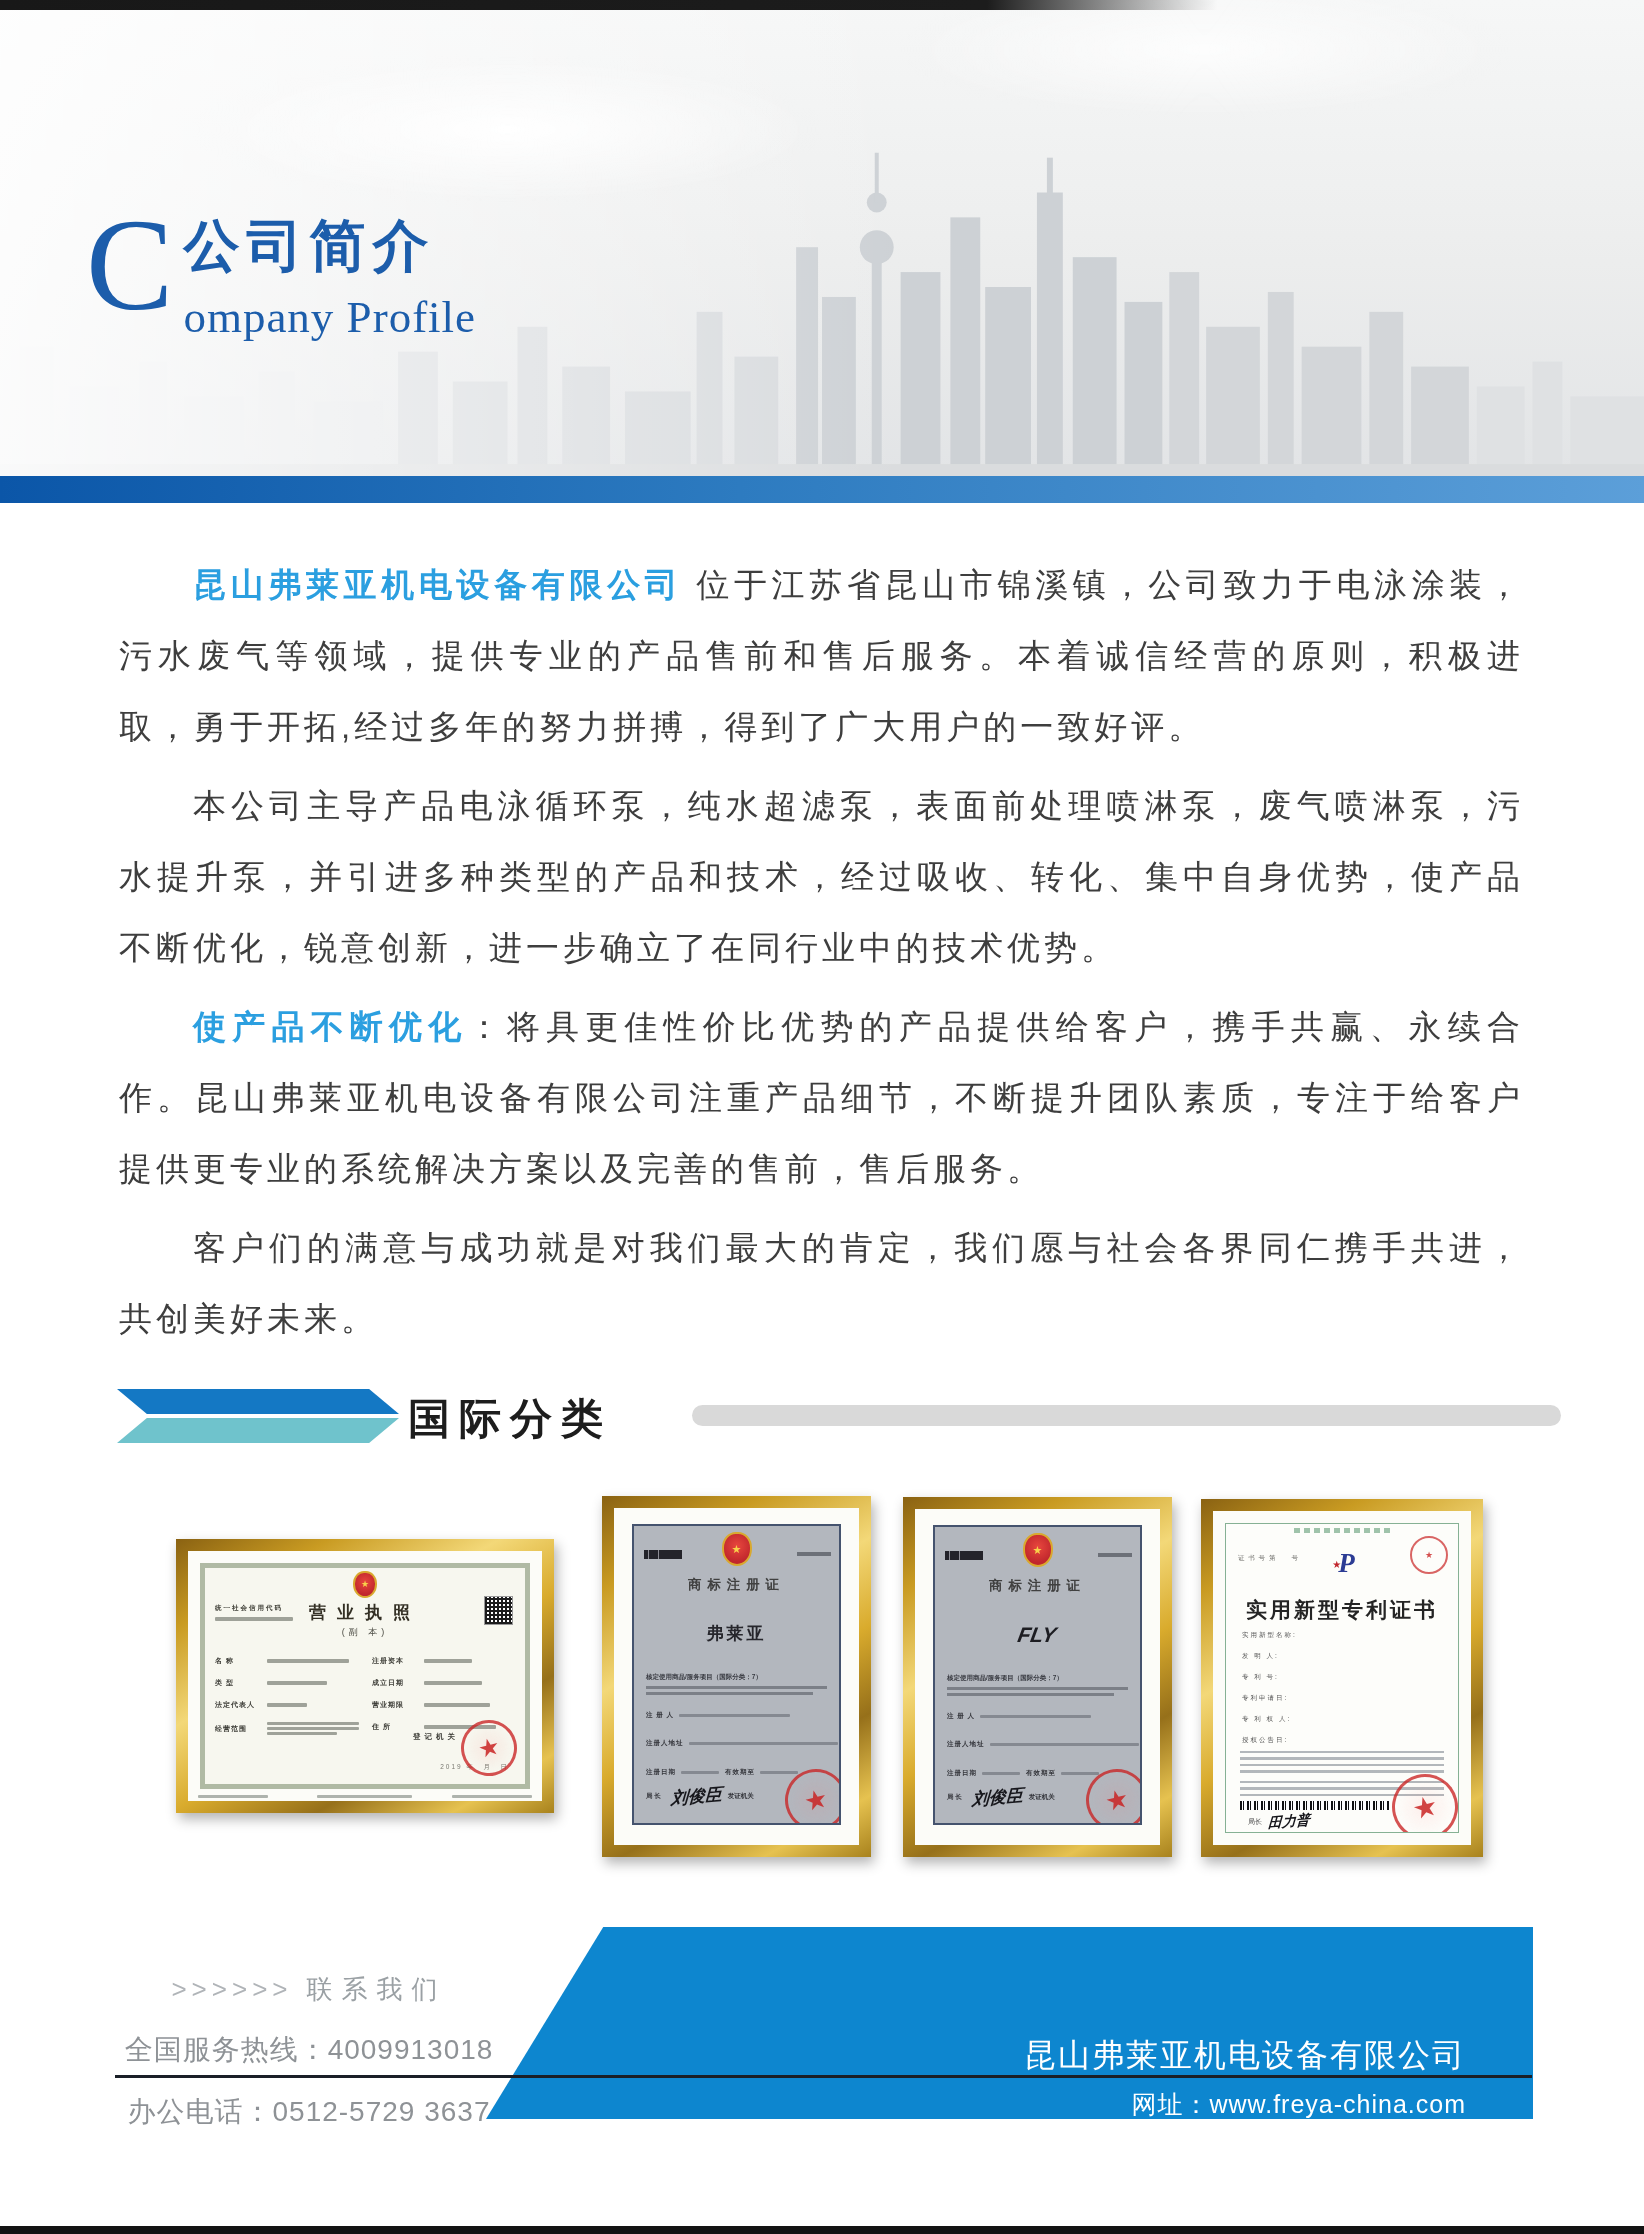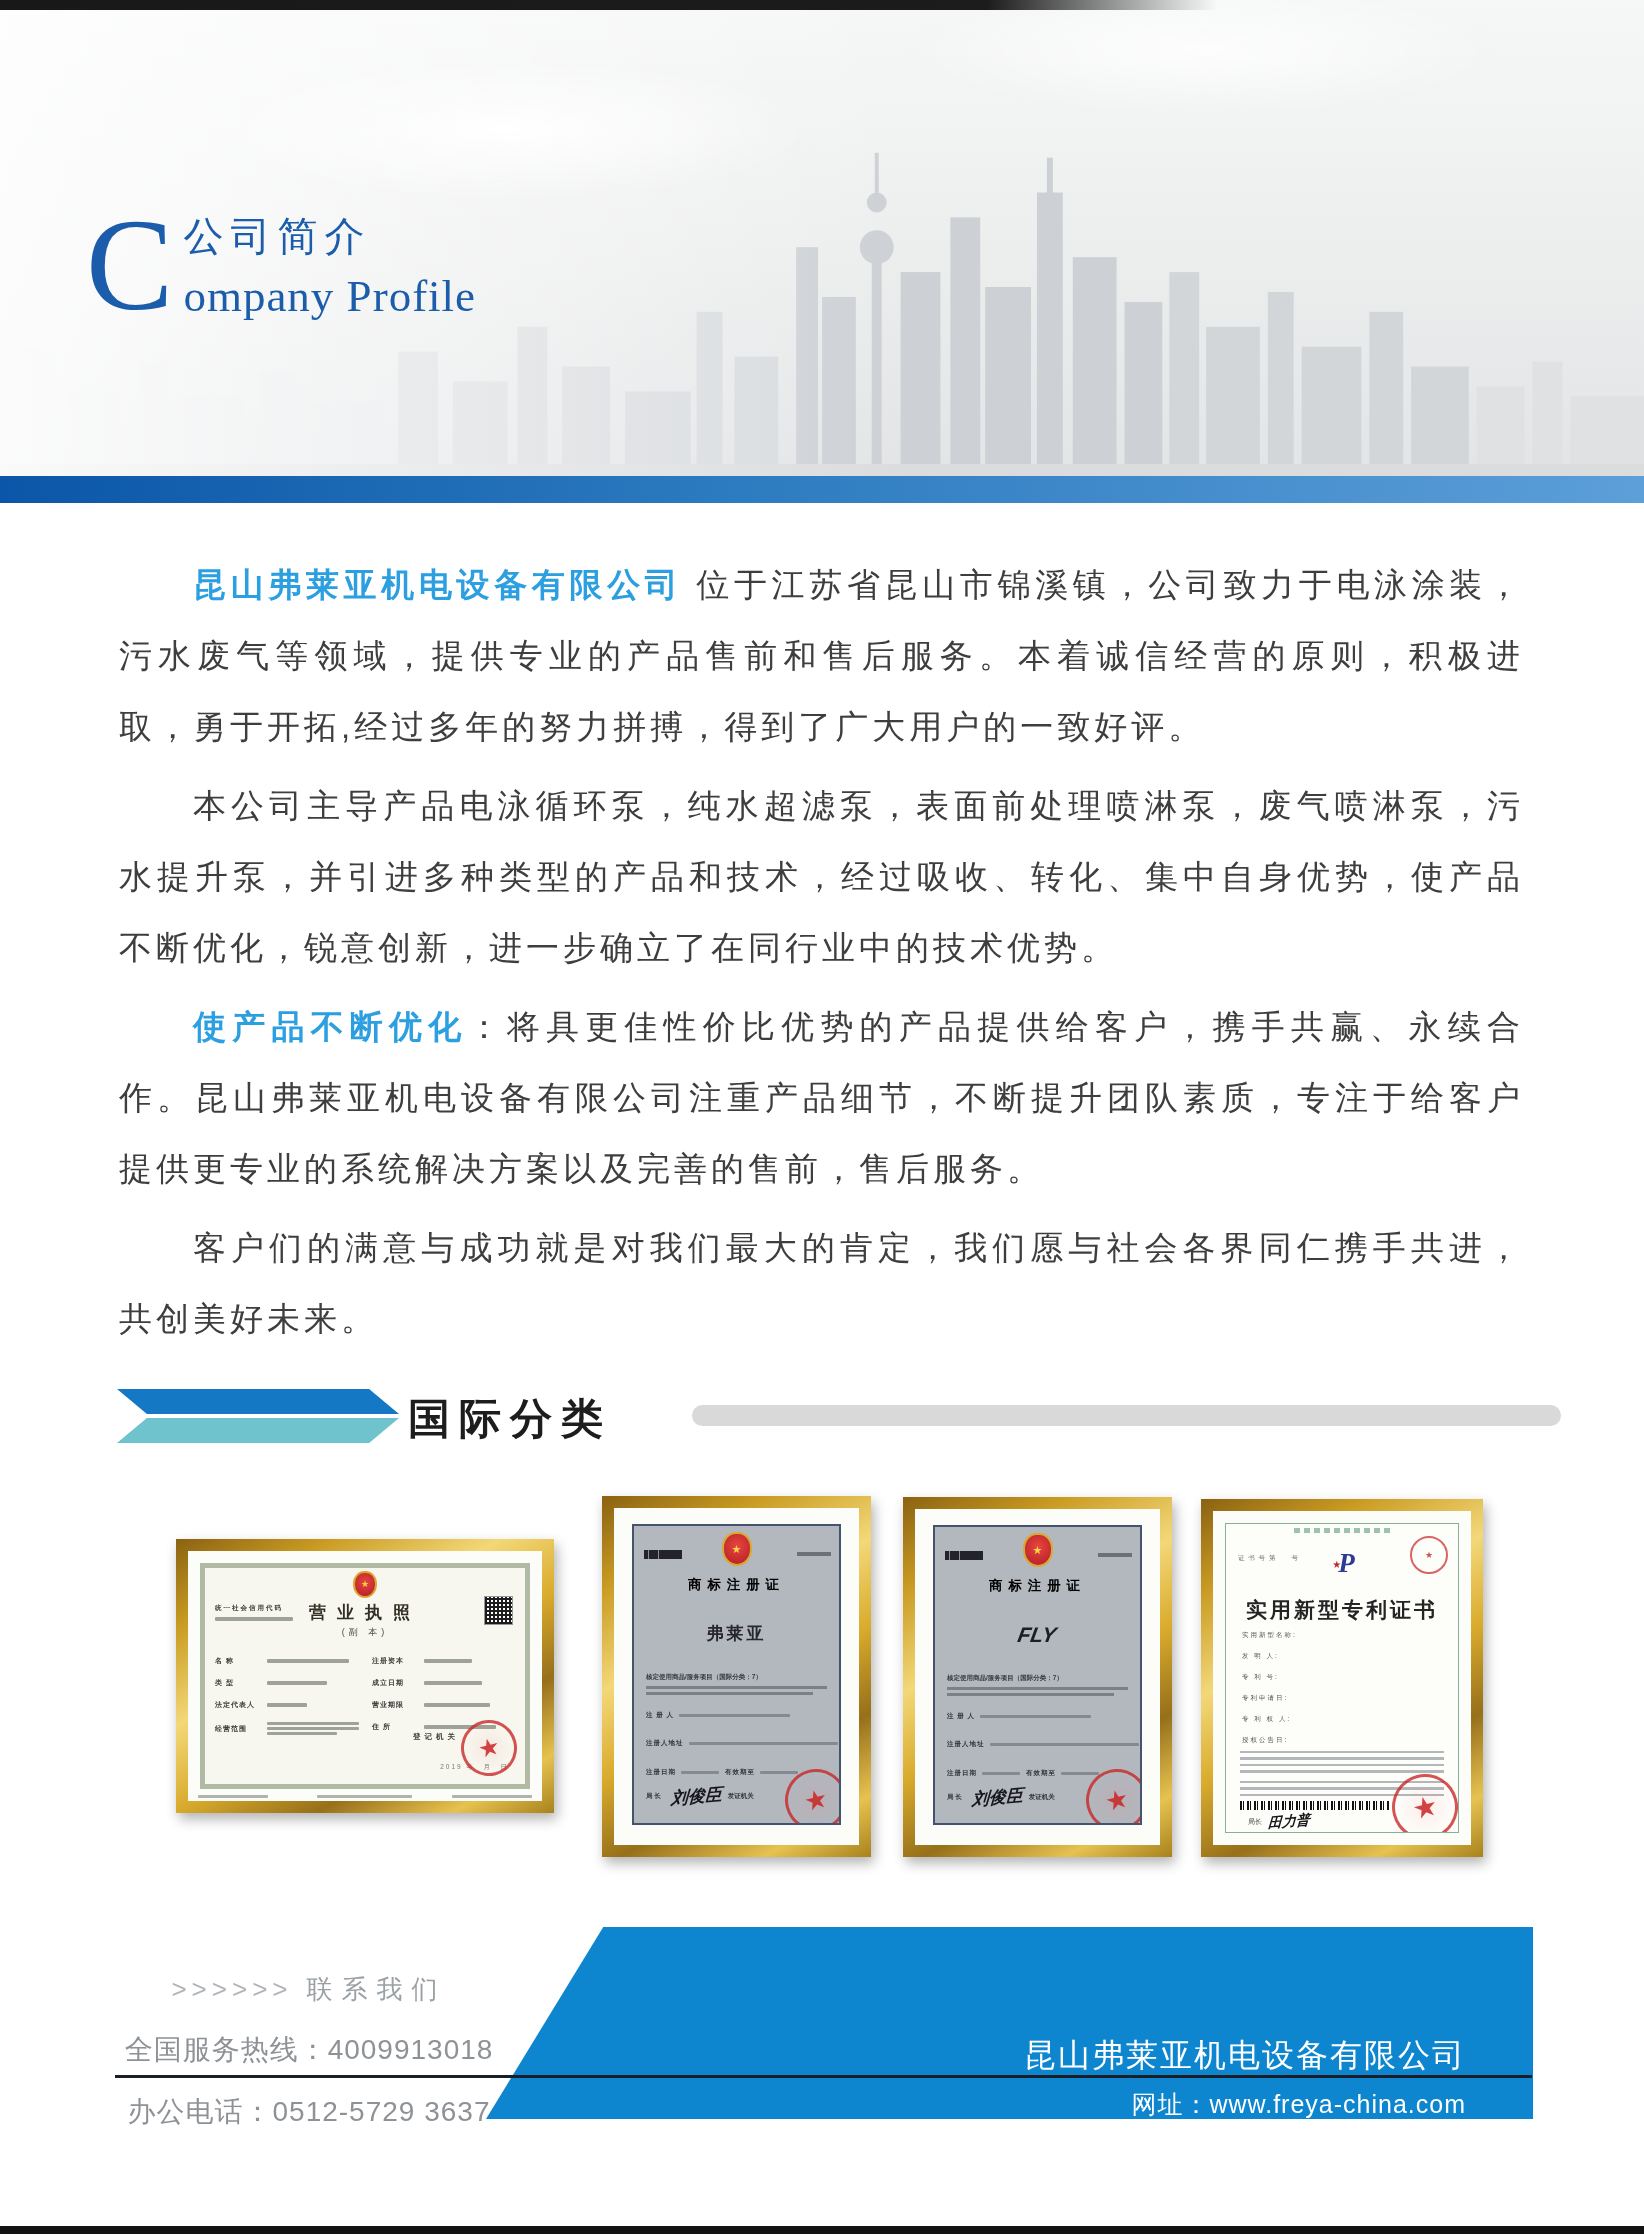--- a/index.html
+++ b/index.html
@@ -20,21 +20,21 @@
   .cloud{position:absolute;border-radius:50%;filter:blur(2px);}
   .cloud.c1{left:189px;top:55px;width:637px;height:149px;
     background:radial-gradient(ellipse at center,rgba(255,255,255,.95),rgba(255,255,255,0) 70%);}
   .cloud.c2{left:896px;top:-20px;width:617px;height:139px;
     background:radial-gradient(ellipse at center,rgba(255,255,255,.8),rgba(255,255,255,0) 70%);}
 
   .title-block{position:absolute;left:86px;top:203px;display:flex;color:#1c5dab;}
   .dropcap{font-family:"Liberation Serif","DejaVu Serif",serif;font-size:131px;line-height:.95;
     font-weight:400;margin-right:10px;}
   .title-col{display:flex;flex-direction:column;margin-top:6px;}
-  .title-cn{font-size:40px;font-weight:normal;letter-spacing:7px;}
+  .title-cn{font-size:56px;font-weight:bold;letter-spacing:7px;}
   .title-en{font-family:"Liberation Serif","DejaVu Serif",serif;font-size:45px;margin-top:6px;letter-spacing:1px;}
 
   .blue-bar{position:absolute;left:0;top:476px;width:1645px;height:27px;
     background:linear-gradient(90deg,#0b56a8 0%,#2d7bc0 45%,#5c9fd9 100%);}
 
   
   .intro{position:absolute;left:119px;top:549px;width:1405px;color:#3e3e3e;
     font-size:33px;line-height:71px;text-align:justify;letter-spacing:4px;}
   .intro p{margin:0 0 8px 0;text-indent:74px;}
   .hl{color:#2b9fe0;font-weight:bold;}
@@ -94,21 +94,21 @@
   
   .cert.tm1{left:602px;top:1496px;width:269px;height:361px;}
   .cert.tm2{left:903px;top:1497px;width:269px;height:360px;}
   .tm .mat{padding:16px 18px 20px 18px;box-sizing:border-box;}
   .tm .paper{width:100%;height:100%;background:#b3b7be;border:2px solid #45536e;}
   .tm-logo{position:absolute;left:10px;top:24px;width:38px;height:9px;background:#23232a;
     background-image:linear-gradient(90deg,transparent 0 4px,#8d8d95 4px 5px,transparent 5px 14px,#8d8d95 14px 15px,transparent 15px);}
   .tm-num{position:absolute;right:8px;top:26px;width:34px;height:3.5px;background:#6c7078;}
   .tm-emblem{left:calc(50% - 15px);top:6px;width:30px;height:34px;font-size:11px;}
   .tm-title{position:absolute;left:0;top:50px;width:100%;text-align:center;font-size:13.4px;
-    font-weight:bold;letter-spacing:6px;color:#000000;}
+    font-weight:bold;letter-spacing:6px;color:#404040;}
   .tm-mark{position:absolute;left:0;top:96px;width:100%;text-align:center;font-size:17px;
     font-weight:bold;letter-spacing:3px;color:#26262c;}
   .tm-mark .fly{display:inline-block;font-style:italic;font-weight:900;font-size:21px;
     letter-spacing:0;transform:skewX(-10deg);color:#1d1d22;}
   .tm-class{position:absolute;left:12px;top:147px;font-size:6.5px;font-weight:bold;color:#383a41;}
   .tm-cb1{position:absolute;left:12px;top:160px;width:181px;height:3px;background:#7b7f87;}
   .tm-cb2{position:absolute;left:12px;top:166px;width:167px;height:3px;background:#7b7f87;}
   .tm-row{position:absolute;left:12px;display:flex;align-items:center;}
   .tm-row .lab{font-size:6.5px;font-weight:bold;color:#33343a;letter-spacing:1px;margin-right:5px;}
   .tm-row .tbar{height:3.5px;background:#757981;}

